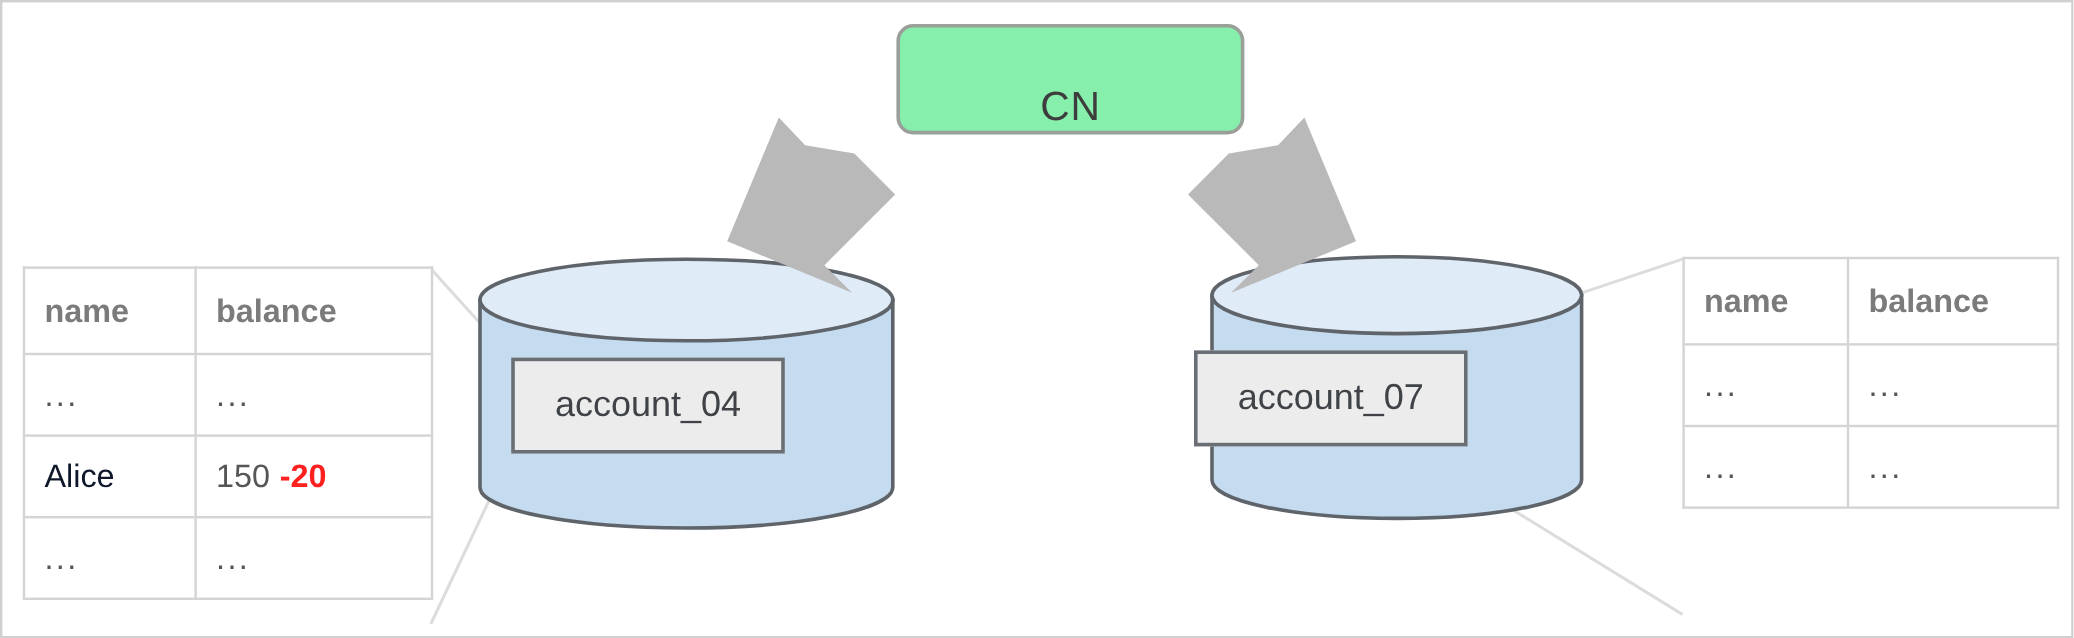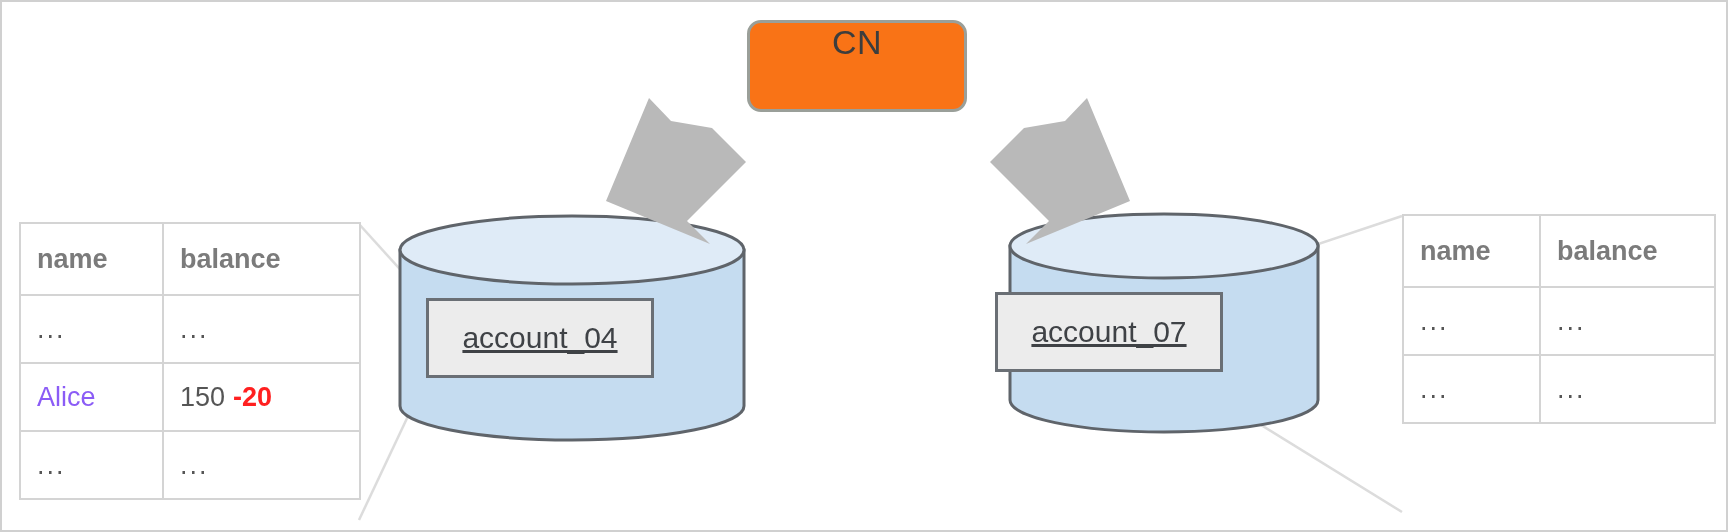--- a/index.html
+++ b/index.html
@@ -23,28 +23,28 @@
     top: 0;
     width: 1728px;
     height: 532px;
   }
 
   
   .cn-node {
     position: absolute;
     left: 745px;
     top: 18px;
-    width: 220px;
+    width: 290px;
     height: 92px;
-    background: #f97316;
+    background: #86efac;
     border: 3px solid #9a9f99;
     border-radius: 14px;
     box-sizing: border-box;
     display: flex;
-    align-items: flex-start;
+    align-items: flex-end;
     justify-content: center;
   }
   .cn-label {
     font-size: 34px;
     color: #3d3d3d;
     font-family: "Liberation Sans", sans-serif;
     letter-spacing: 0.5px;
   }
 
   
@@ -54,21 +54,20 @@
     border: 3px solid #6a6f75;
     box-sizing: border-box;
     display: flex;
     align-items: center;
     justify-content: center;
   }
   .db-plate-label {
     font-size: 30px;
     color: #3f4246;
     font-family: "Liberation Sans", sans-serif;
-    text-decoration: underline;
   }
   #db-plate-left  { left: 424px;  top: 296px; width: 228px; height: 80px; }
   #db-plate-right { left: 945px;  top: 290px; width: 228px; height: 80px; margin-left: 48px; }
 
   
   .rel-table {
     position: absolute;
     border-collapse: collapse;
     background: #ffffff;
     table-layout: fixed;
@@ -82,21 +81,21 @@
     font-family: "Liberation Sans", sans-serif;
     vertical-align: middle;
     white-space: nowrap;
     overflow: hidden;
   }
   .rel-table td.hdr {
     font-weight: bold;
     color: #7b7b7b;
     height: 70px;
   }
-  .rel-table td.val-name { color: #8b5cf6; }
+  .rel-table td.val-name { color: #0f172a; }
   .delta {
     color: #ff2020;
     font-weight: bold;
     margin-left: 8px;
   }
   .dots { color: #808080; letter-spacing: 2px; font-size: 25px; }
 
   #table-left  { left: 17px;   top: 220px; width: 340px; }
   #table-left  col.c1 { width: 143px; }
   #table-left  col.c2 { width: 197px; }

